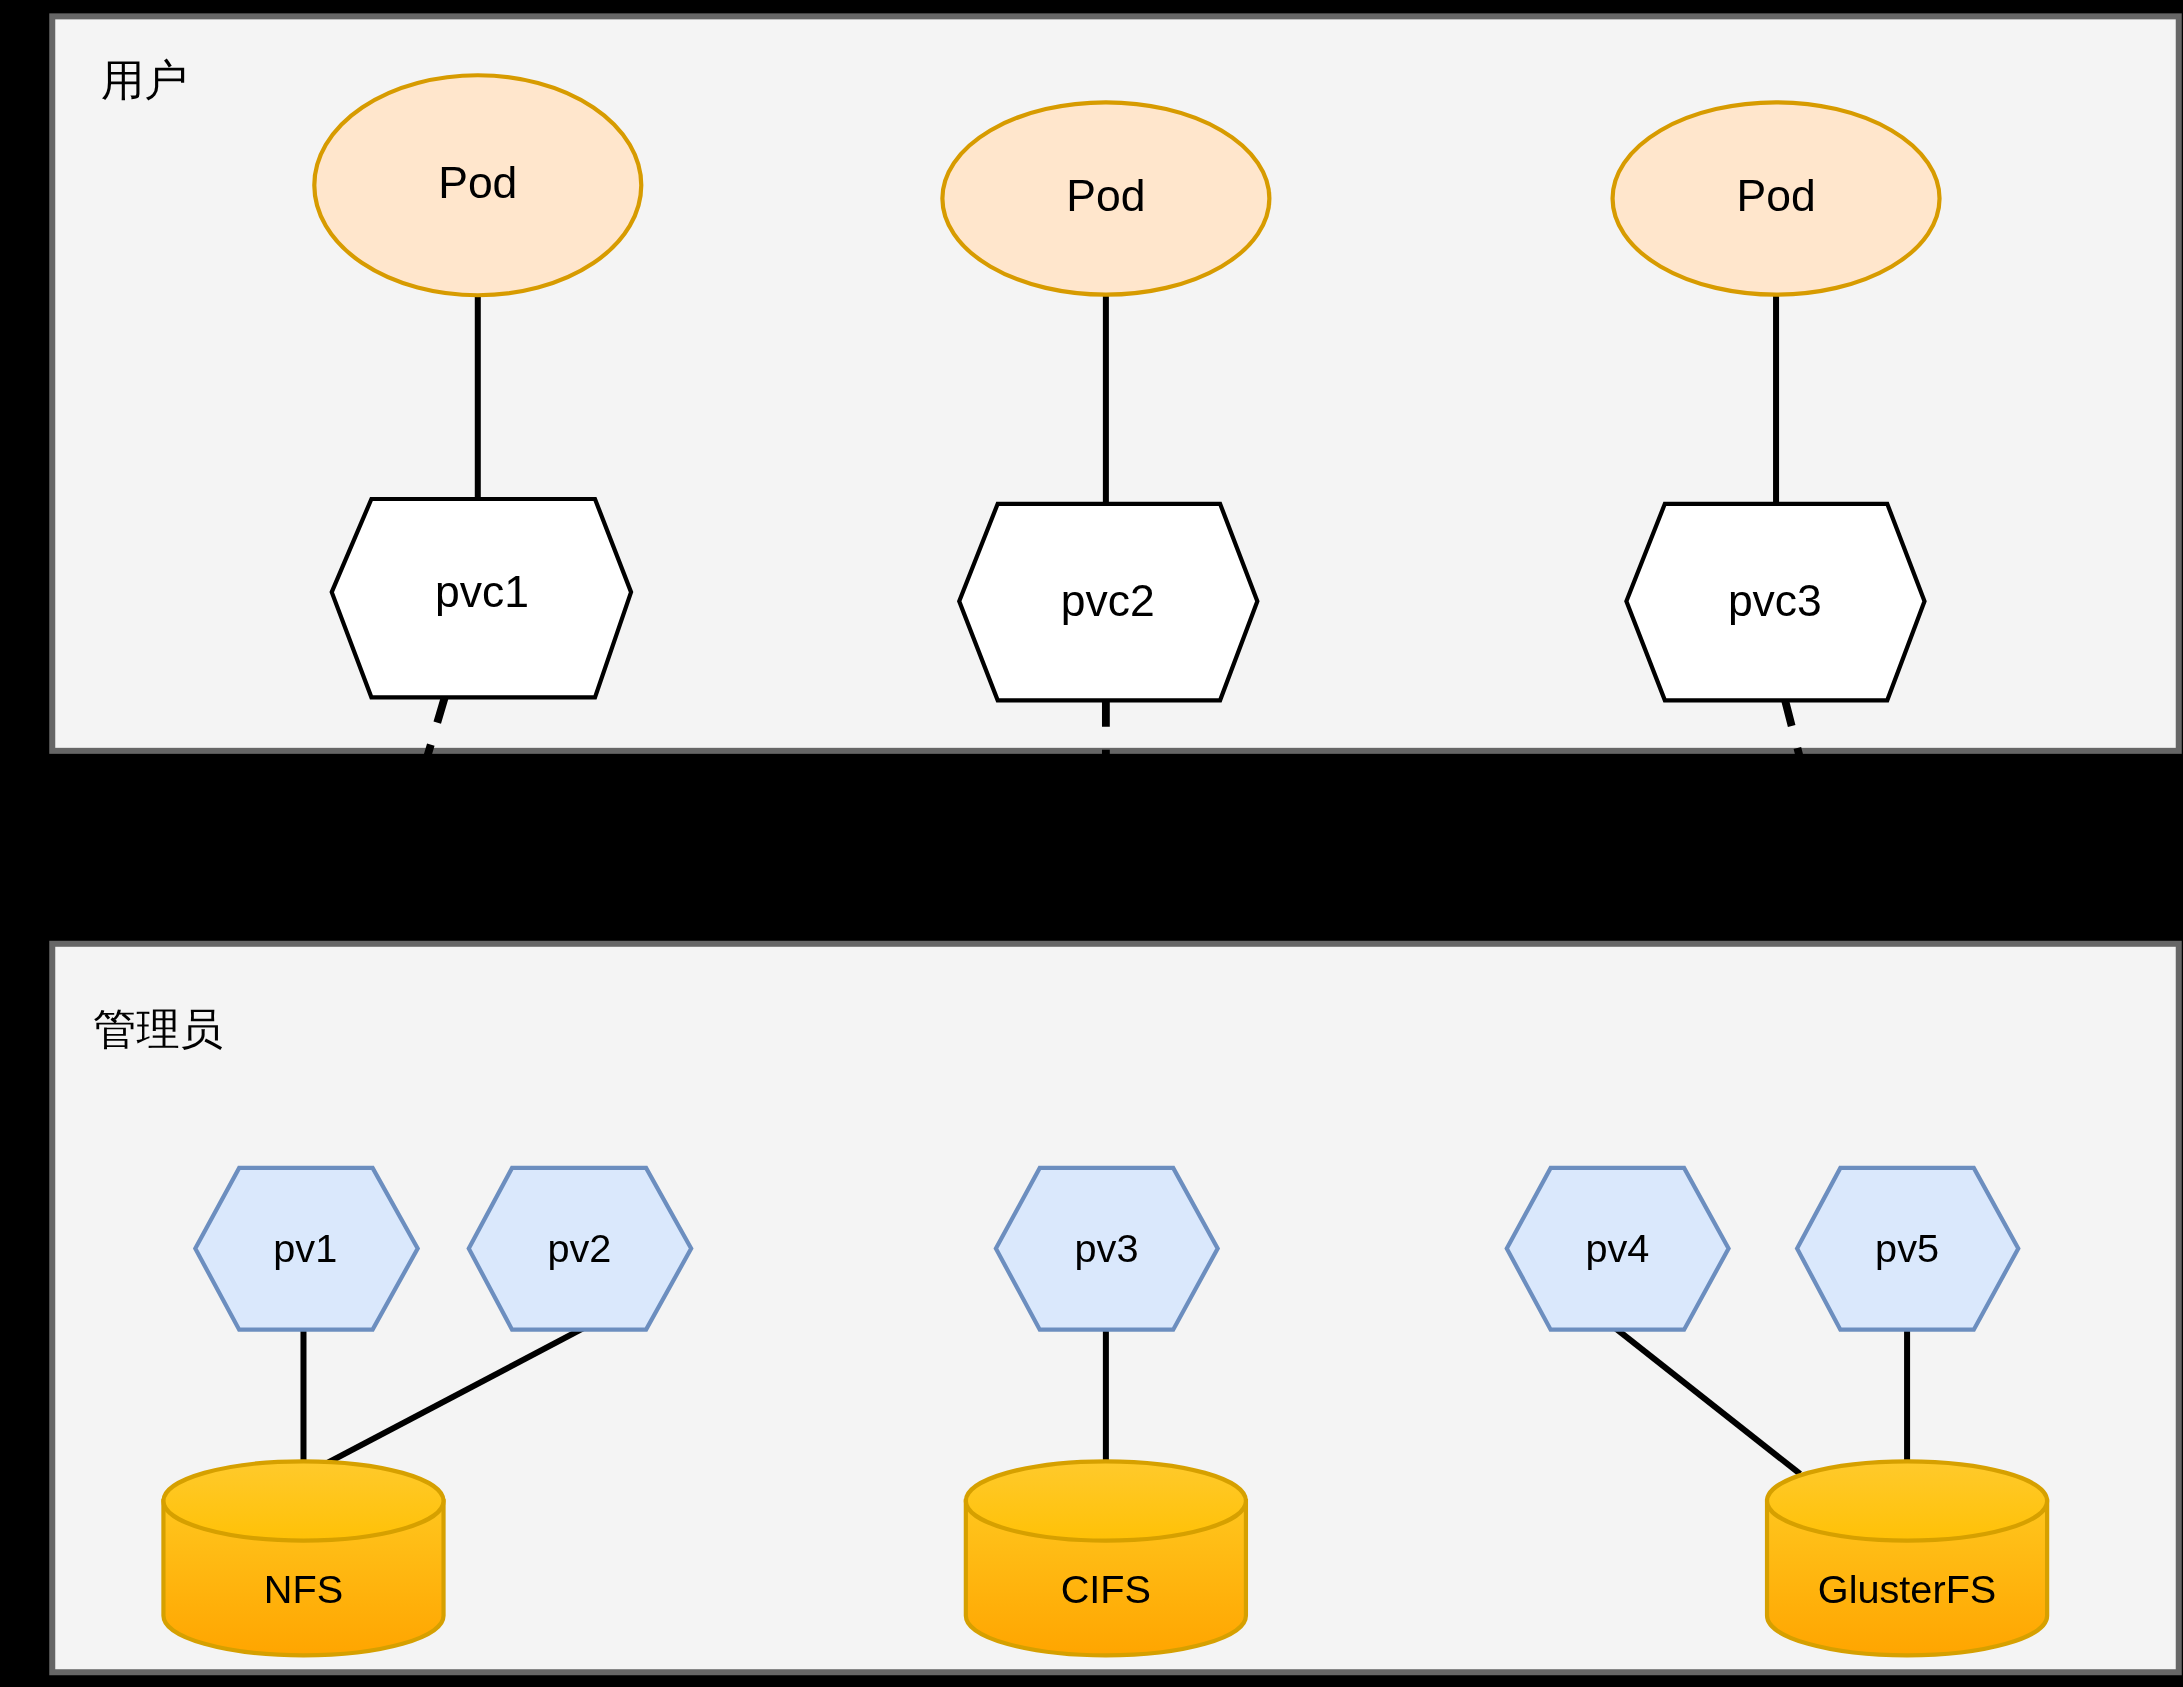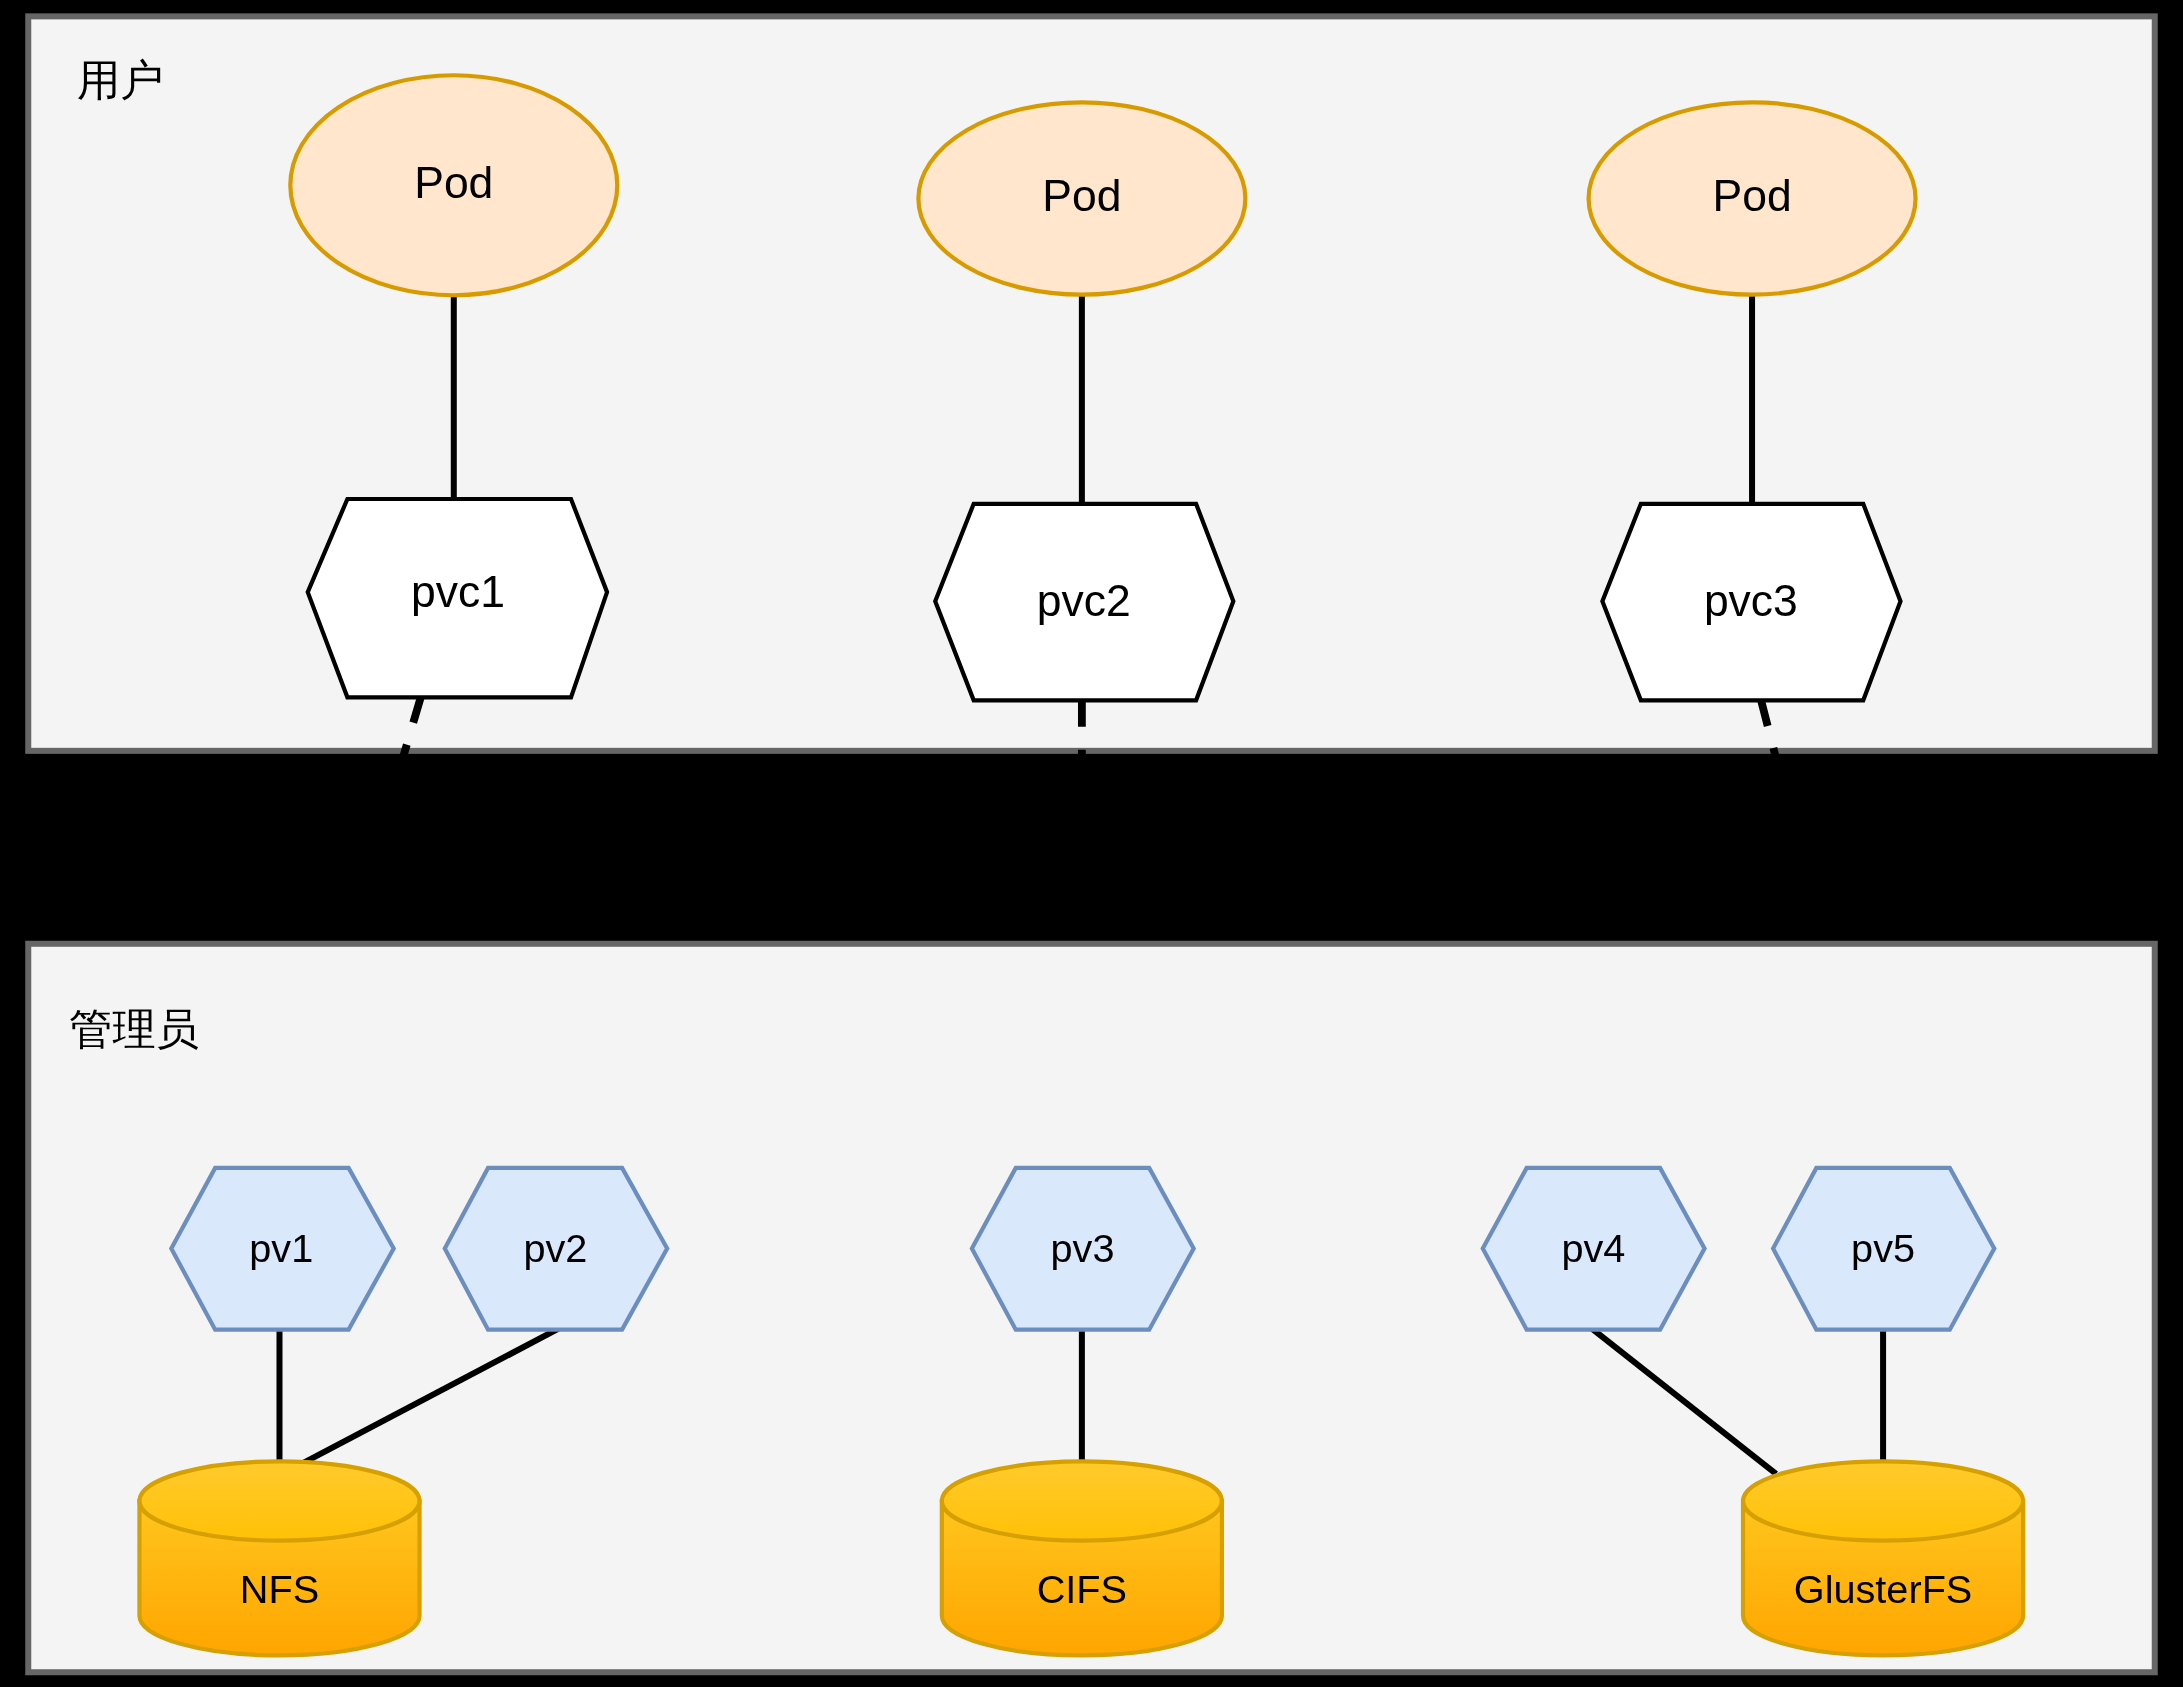--- a/index.html
+++ b/index.html
@@ -1,18 +1,18 @@
 <!DOCTYPE html>
 <html style="font-size:9.6px"><head>
 <meta charset="utf-8">
 <style>
   html,body{margin:0;padding:0;background:#000;}
   body{width:2183px;height:1688px;overflow:hidden;
        font-family:"Liberation Sans","DejaVu Sans",sans-serif;}
-  #stage{position:relative;width:1989px;height:1688px;background:#000000;}
+  #stage{position:relative;width:1989px;height:1688px;background:#000000;margin-left:24px;}
   svg#diagram{position:absolute;inset:0;width:2183px;height:1688px;display:block;}
   .panel-rect{fill:#F4F4F4;stroke:#666666;stroke-width:10;}
   .group-label{font-family:"Liberation Sans","DejaVu Sans",sans-serif;
                font-size:72px;fill:#000000;dominant-baseline:middle;}
   .pod-shape{fill:#FFE6CC;stroke:#D79B00;stroke-width:7;}
   .pvc-shape{fill:#FFFFFF;stroke:#000000;stroke-width:7;}
   .pv-shape{fill:#DAE8FC;stroke:#6C8EBF;stroke-width:7;}
   .cyl-body{stroke:#D6A000;stroke-width:7;}
   .cyl-top{stroke:#D6A000;stroke-width:7;}
   .node-label{font-family:"Liberation Sans","DejaVu Sans",sans-serif;

